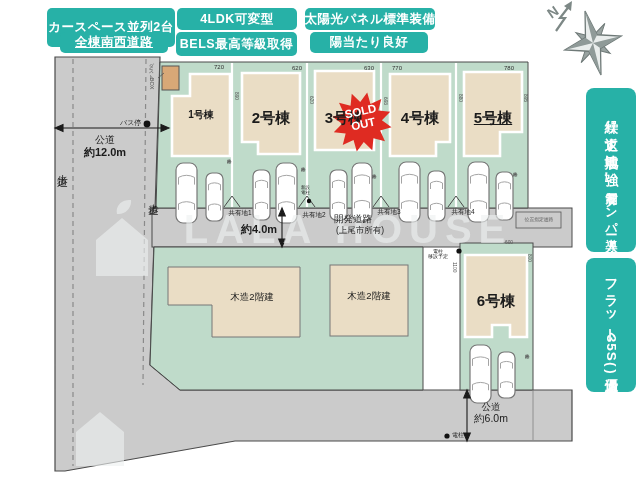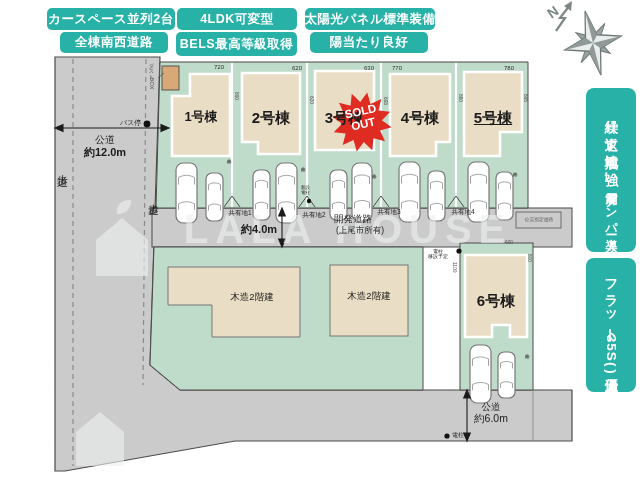--- a/index.html
+++ b/index.html
@@ -171,21 +171,21 @@
     <g fill="rgba(238,241,240,0.62)">
       <path d="M96,240 L122,218 L148,240 L148,276 L96,276 Z M117,214 c-2,-9 6,-15 14,-14 c1,8 -6,15 -14,14 Z"></path>
       <path d="M76,432 L100,412 L124,432 L124,466 L76,466 Z"></path>
     </g>
   </svg>
 
   <div id="watermark-text">LALA HOUSE</div>
 
   <div class="layer">
 
-    <div class="lbl b c" style="left:201px;top:110px;font-size:13px;">1号棟</div>
+    <div class="lbl b c" style="left:201px;top:110px;font-size:10px;">1号棟</div>
     <div class="lbl b c" style="left:271px;top:110px;font-size:15px;">2号棟</div>
     <div class="lbl b c" style="left:344px;top:110px;font-size:15px;">3号棟</div>
     <div class="lbl b c" style="left:420px;top:110px;font-size:15px;">4号棟</div>
     <div class="lbl b c" style="left:493px;top:110px;font-size:15px;text-decoration:underline;">5号棟</div>
     <div class="lbl b c" style="left:496px;top:293px;font-size:15px;">6号棟</div>
 
     <div class="lbl c dim" style="left:219px;top:64px;font-size:6px;">720</div>
     <div class="lbl c dim" style="left:297px;top:65px;font-size:6px;">620</div>
     <div class="lbl c dim" style="left:369px;top:65px;font-size:6px;">630</div>
     <div class="lbl c dim" style="left:397px;top:65px;font-size:6px;">770</div>
@@ -229,24 +229,24 @@
     <div class="lbl v gray" style="left:383px;top:97px;font-size:4.8px;">693</div>
     <div class="lbl v gray" style="left:458px;top:94px;font-size:4.8px;">880</div>
     <div class="lbl v gray" style="left:523px;top:94px;font-size:4.8px;">895</div>
     <div class="lbl v gray" style="left:452px;top:262px;font-size:4.8px;">1100</div>
     <div class="lbl v gray" style="left:527px;top:254px;font-size:4.8px;">800</div>
     <div class="lbl gray" style="left:505px;top:240px;font-size:4.8px;">600</div>
 
     <div id="soldout"><span>SOLD</span><br><span>OUT</span></div>
   </div>
 
-  <div class="badge" style="left:47px;top:8px;width:128px;height:22px;">カースペース並列2台</div>
+  <div class="badge" style="left:47px;top:8px;width:128px;height:39px;">カースペース並列2台</div>
   <div class="badge" style="left:177px;top:8px;width:120px;height:22px;">4LDK可変型</div>
   <div class="badge" style="left:305px;top:8px;width:130px;height:22px;">太陽光パネル標準装備</div>
-  <div class="badge" style="left:60px;top:32px;width:108px;height:21px;">全棟南西道路</div>
+  <div class="badge" style="left:60px;top:32px;width:108px;height:21px;text-decoration:underline;">全棟南西道路</div>
   <div class="badge" style="left:176px;top:32px;width:121px;height:24px;">BELS最高等級取得</div>
   <div class="badge" style="left:310px;top:32px;width:118px;height:21px;">陽当たり良好</div>
 
   <div class="vbadge" style="left:586px;top:88px;width:50px;height:164px;">
     <span class="main">繰り返す地震に強い</span>
     <span class="sub">制震ダンパー導入</span>
   </div>
   <div class="vbadge" style="left:586px;top:258px;width:50px;height:134px;">
     <span class="main">フラット35S(優遇)</span>
     <span class="sub">利用可</span>

